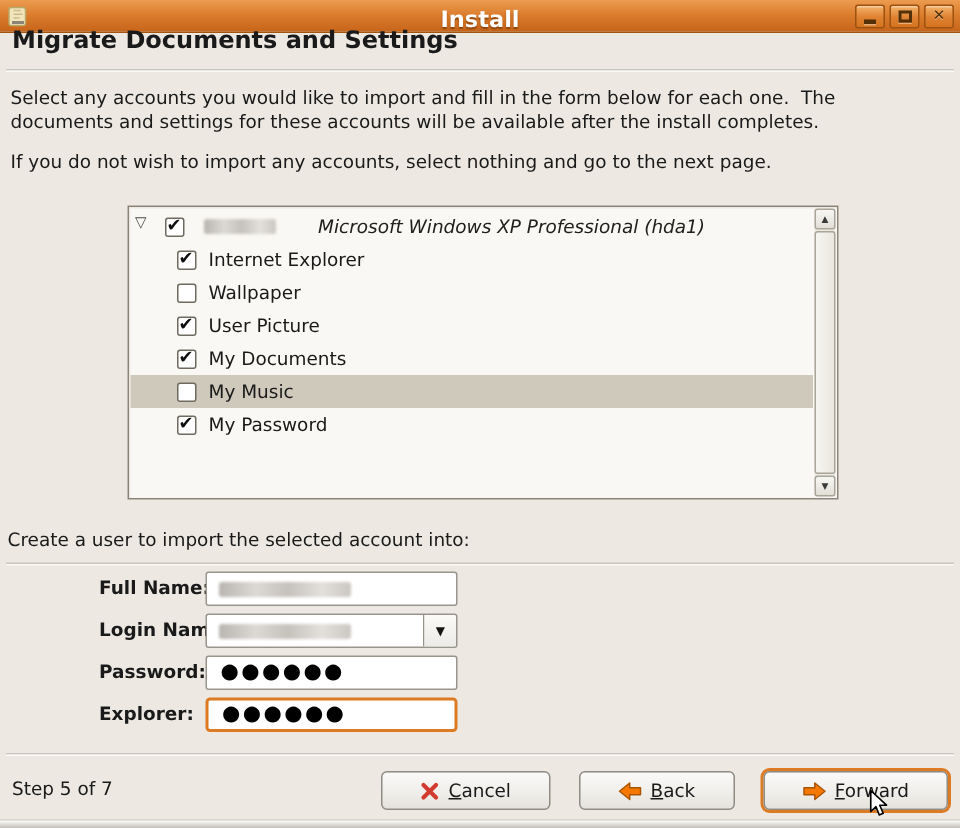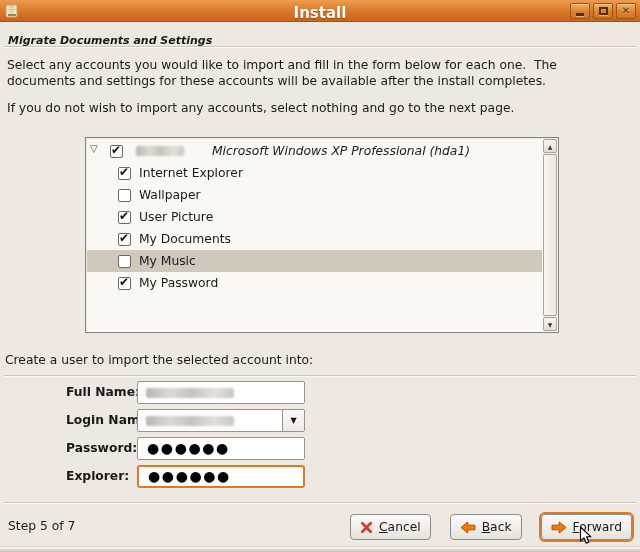--- a/index.html
+++ b/index.html
@@ -29,21 +29,21 @@
     width: 20px; height: 16px; border: 1px solid #9E5210; border-radius: 2px;
     background: linear-gradient(#F4B369, #DE8131 55%, #D4741F);
     box-shadow: inset 0 1px 0 rgba(255,255,255,.38);
     display: flex; align-items: center; justify-content: center;
   }
   .glyph-min { width: 8px; height: 3px; background: #543009; box-shadow: 0 1px 0 rgba(255,255,255,.4); margin-top: 7px; }
   .glyph-max { width: 9px; height: 8px; border: 2px solid #543009; box-shadow: 0 1px 0 rgba(255,255,255,.4); }
   .glyph-close { font-size: 10px; font-weight: bold; color: #543009; line-height: 1; text-shadow: 0 1px 0 rgba(255,255,255,.4); }
 
   
-  .heading { position: absolute; left: 8px; top: 34px; font-size: 11px; font-weight: bold; font-style: italic; }
+  .heading { position: absolute; left: 8px; top: 17px; font-size: 16px; font-weight: bold; }
   .sep { position: absolute; left: 4px; right: 4px; height: 2px;
          border-top: 1px solid #CBC6BB; border-bottom: 1px solid #FBFAF7; }
   #sep1 { top: 46px; }  #sep2 { top: 375px; }  #sep3 { top: 502px; }
   .para { position: absolute; left: 7px; width: 600px; font-size: 12.3px; line-height: 15.5px; white-space: pre-wrap; }
   #para1 { top: 58px; }
   #para2 { top: 101px; }
 
   
   .tree {
     position: absolute; left: 85px; top: 137px; width: 474px; height: 196px;
@@ -98,21 +98,21 @@
     font-size: 8px; color: #141414;
   }
   .dots { display: block; padding-left: 9px; font-size: 14px; letter-spacing: 1.6px; line-height: 20px; color: #000; }
   .field.focused { border: 2px solid #DD7A24; border-radius: 3px; }
   .field.focused .dots { line-height: 18px; }
 
   
   .footer-step { position: absolute; left: 8px; top: 519px; font-size: 12.3px; text-align: center; }
   .footer-buttons { position: absolute; right: 8px; top: 513px; height: 28px; display: flex; gap: 19px; align-items: center; }
   .gtk-btn {
-    height: 26px; padding: 0 9px; display: flex; align-items: center; gap: 6px;
+    height: 26px; padding: 0 25px; display: flex; align-items: center; gap: 6px;
     background: linear-gradient(#FBFAF9, #EFEDE9 60%, #E5E2DC);
     border: 1px solid #8F8C84; border-radius: 4px;
     font-family: inherit; font-size: 12.3px; color: #1A1A1A; cursor: default;
   }
   .gtk-btn.focused { box-shadow: 0 0 0 2px #DD7A24; }
   .gtk-btn u { text-decoration: underline; }
   .btn-icon { display: flex; align-items: center; }
 
   .bottom-edge {
     position: absolute; left: 0; right: 0; top: 546px; height: 6px;

